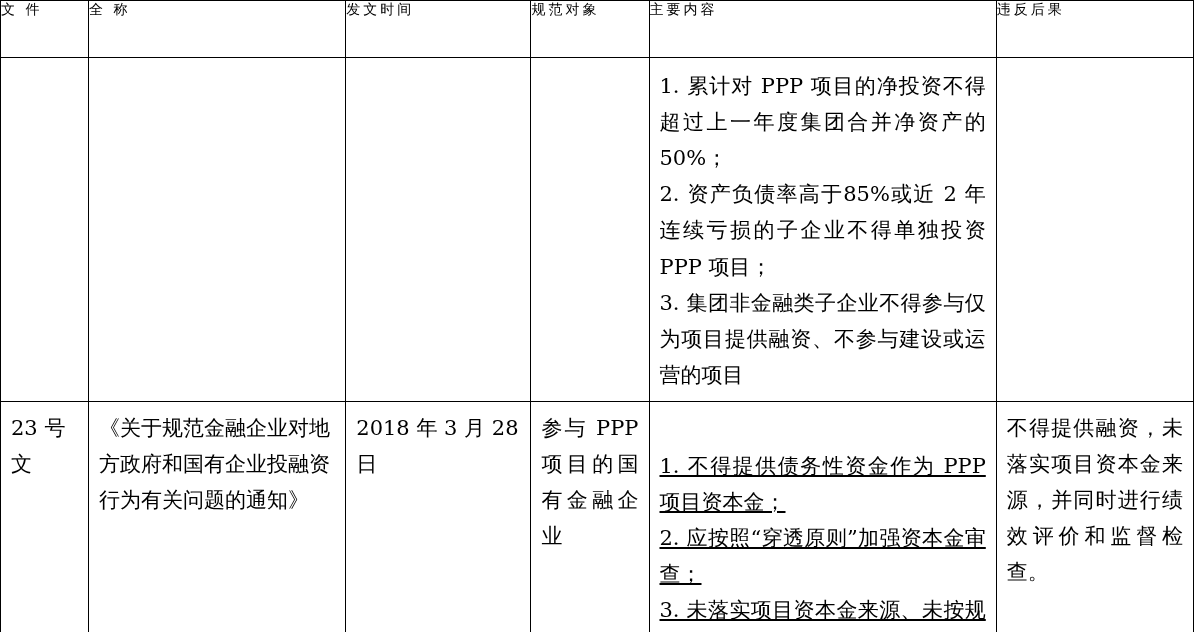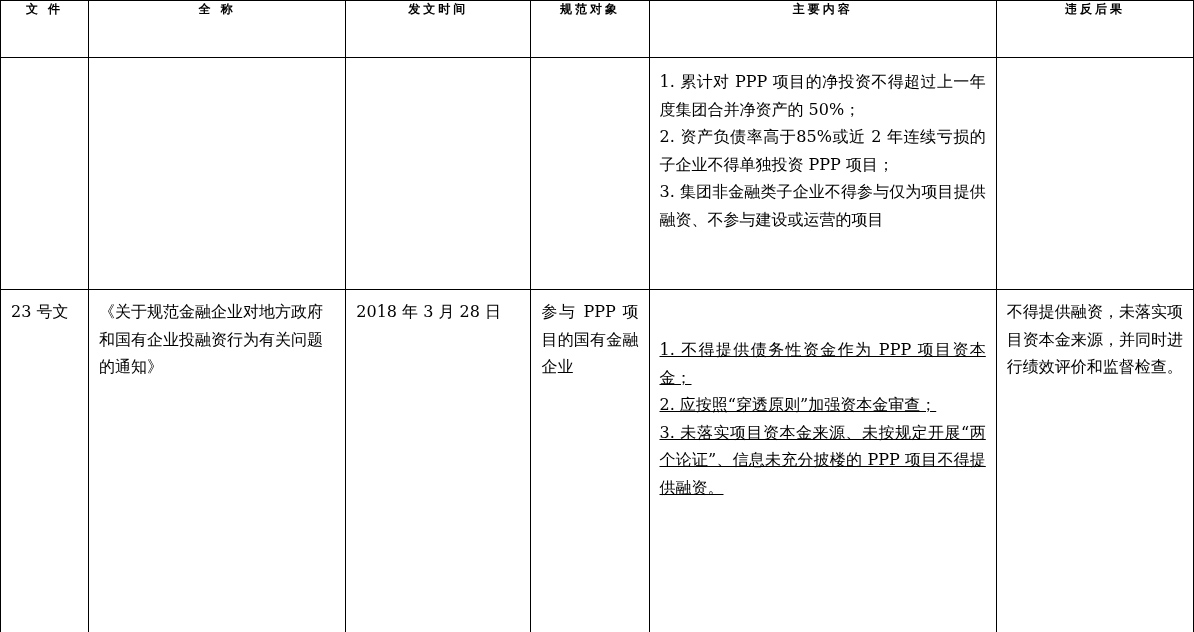--- a/index.html
+++ b/index.html
@@ -18,31 +18,31 @@
     border-collapse: collapse;
     width: 1194px;
     table-layout: fixed;
   }
   .doc-table td, .doc-table th {
     border: 1px solid #000000;
     padding: 0;
     vertical-align: top;
   }
   .header-cell {
-    text-align: center;
+    text-align: left;
     vertical-align: middle;
-    font-weight: bold;
-    font-size: 12px;
+    font-weight: normal;
+    font-size: 14px;
     letter-spacing: 3px;
     height: 56px;
     padding: 0 4px;
   }
   .cell-inner {
     padding: 8px 10px 8px 10px;
-    font-size: 16px;
+    font-size: 21px;
     line-height: 1.72;
     text-align: justify;
     text-justify: inter-ideograph;
   }
   .cell-center {
     text-align: left;
     vertical-align: middle;
   }
   .cell-middle {
     vertical-align: middle;

